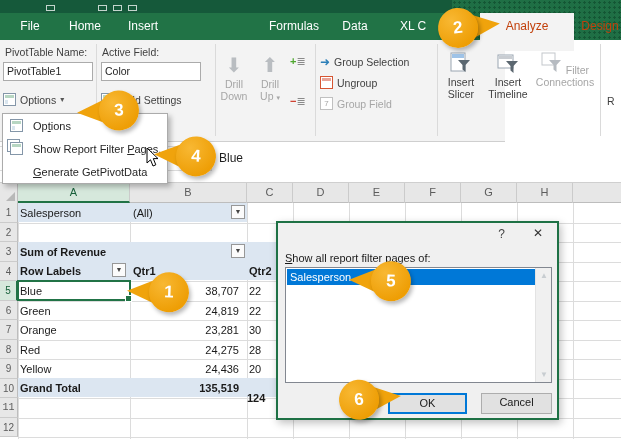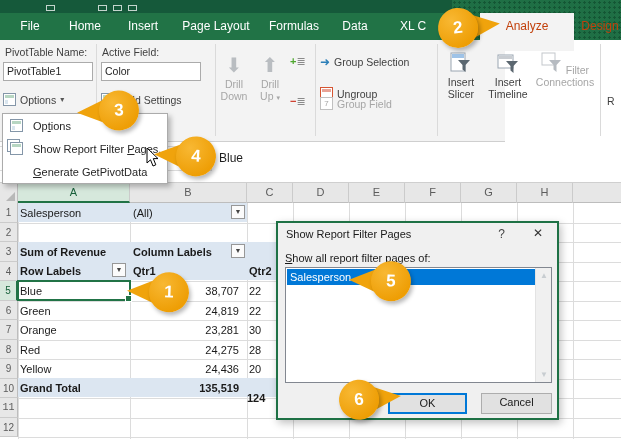--- a/index.html
+++ b/index.html
@@ -113,21 +113,20 @@
   <div class="abs titlebar">
     <div class="abs qat" style="left:46px"></div>
     <div class="abs qat" style="left:98px"></div>
     <div class="abs qat" style="left:113px"></div>
     <div class="abs qat" style="left:128px"></div>
   </div>
   <div class="abs tabrow"></div>
   <div class="tab" style="left:8px;width:44px">File</div>
   <div class="tab" style="left:62px;width:46px">Home</div>
   <div class="tab" style="left:120px;width:46px">Insert</div>
-  <div class="tab" style="left:178px;width:76px">Page Layout</div>
   <div class="tab" style="left:264px;width:60px">Formulas</div>
   <div class="tab" style="left:334px;width:42px">Data</div>
   <div class="tab" style="left:386px;width:54px">XL C</div>
   <div class="tab active on-ctx" style="left:480px;width:94px">Analyze</div>
   <div class="tab on-ctx" style="left:578px;width:44px">Design</div>
 
   <div class="abs ribbon">
     <div class="vsep" style="left:96px"></div>
     <div class="vsep" style="left:215px"></div>
     <div class="vsep" style="left:315px"></div>
@@ -166,21 +165,21 @@
       <span>Up</span>
       <span style="font-size:7px">▾</span>
     </div>
     <div class="pm" style="left:290px;top:16px"><span class="plus">+</span><span class="lines">≣</span></div>
     <div class="pm" style="left:290px;top:56px"><span class="minus">−</span><span class="lines">≣</span></div>
 
     <div class="rbtn" style="left:320px;top:12px">
       <span style="color:#2c7fb8;font-size:12px">➜</span>
       <span>Group Selection</span>
     </div>
-    <div class="rbtn" style="left:320px;top:44px">
+    <div class="rbtn" style="left:320px;top:33px">
       <span class="mini-ic" style="border-color:#d65532">
           <i style="background:#e8a396"></i>
         </span>
       <span>Ungroup</span>
     </div>
     <div class="rbtn gray" style="left:320px;top:54px">
       <span class="mini-ic" style="border-color:#c0c0c0;color:#a6a6a6;font-size:8px;text-align:center;line-height:11px">7</span>
       <span>Group Field</span>
     </div>
     <div class="grouplabel" style="left:362px">Group</div>
@@ -270,21 +269,20 @@
       </div>
 
     <div class="band" style="left:18px;top:20px;width:229px;height:19px"></div>
     <div class="band" style="left:18px;top:59px;width:275px;height:38px"></div>
     <div class="band" style="left:18px;top:195px;width:275px;height:19px"></div>
 
     <div class="cell" style="left:20px;top:23px">Salesperson</div>
     <div class="cell" style="left:133px;top:23px">(All)</div>
     <div class="fbtn" style="left:231px;top:22px">▼</div>
     <div class="cell b" style="left:20px;top:62px">Sum of Revenue</div>
-    <div class="cell b" style="left:133px;top:62px">Column Labels</div>
     <div class="fbtn" style="left:231px;top:61px">▼</div>
     <div class="cell b" style="left:20px;top:81px">Row Labels</div>
     <div class="fbtn" style="left:112px;top:80px">▼</div>
     <div class="cell b" style="left:133px;top:81px">Qtr1</div>
     <div class="cell b" style="left:249px;top:81px">Qtr2</div>
 
     <div id="datacells">
         <div class="cell " style="left: 20px; top: 101px;">Blue</div>
         <div class="cell numcell" style="padding-right: 4px; top: 101px;">38,707</div>
         <div class="cell " style="left: 249px; top: 101px;">22</div>
@@ -326,21 +324,20 @@
         </span>
       <span class="txt"><span>Show Report Filter </span><span class="u">P</span><span>ages...</span></span>
     </div>
   </div>
 
   <svg class="cursor" style="left:146px;top:148px" width="14" height="20" viewBox="0 0 14 20">
     <polygon points="1,0 1,15 4.5,11.8 7,18 9.8,16.8 7.3,10.6 12,10.6" fill="#fff" stroke="#000" stroke-width="1"></polygon>
   </svg>
 
   <div class="abs dialog">
-    <div class="dtitle">Show Report Filter Pages</div>
     <div class="dhelp">?</div>
     <div class="dclose">✕</div>
     <div class="dlabel"><span class="u">S</span><span>how all report filter pages of:</span></div>
     <div class="listbox">
       <div class="litem">Salesperson</div>
       <div class="scroll">
         <div class="sarrow" style="top:0">▲</div>
         <div class="sarrow" style="bottom:0">▼</div>
       </div>
     </div>

